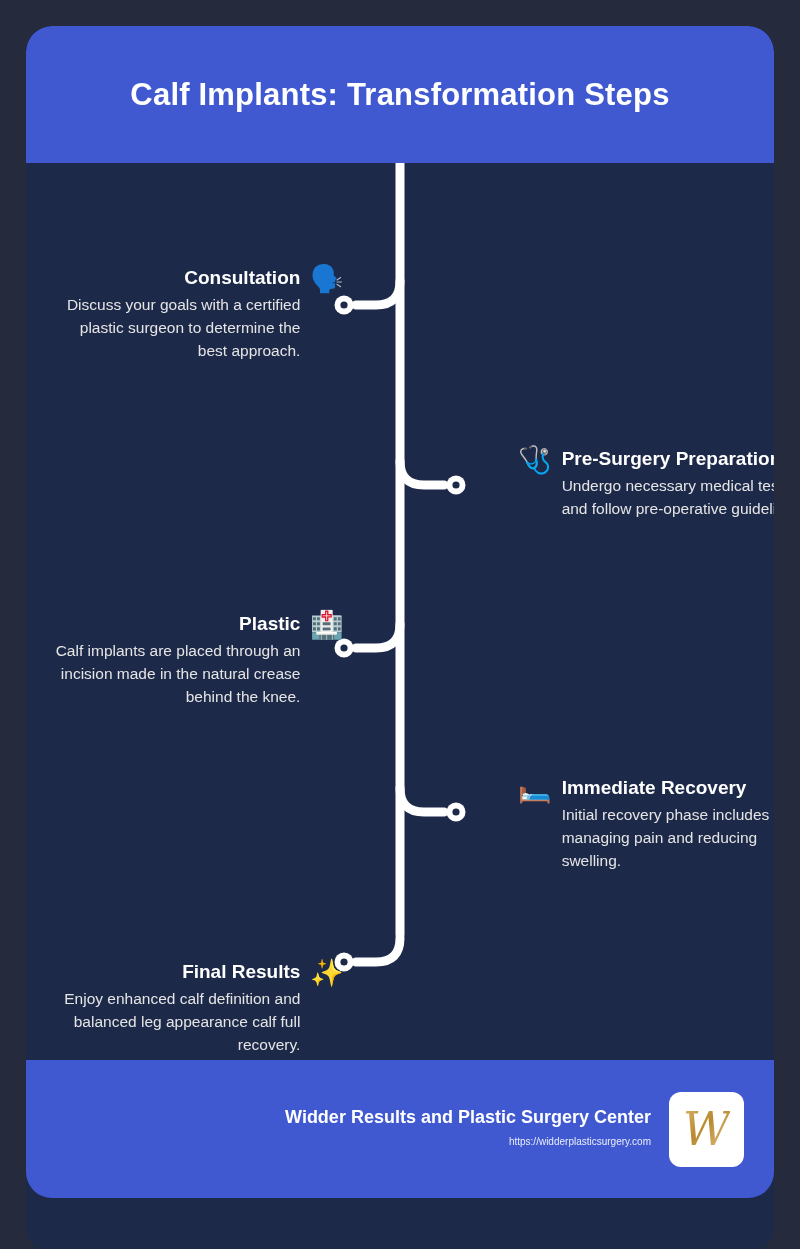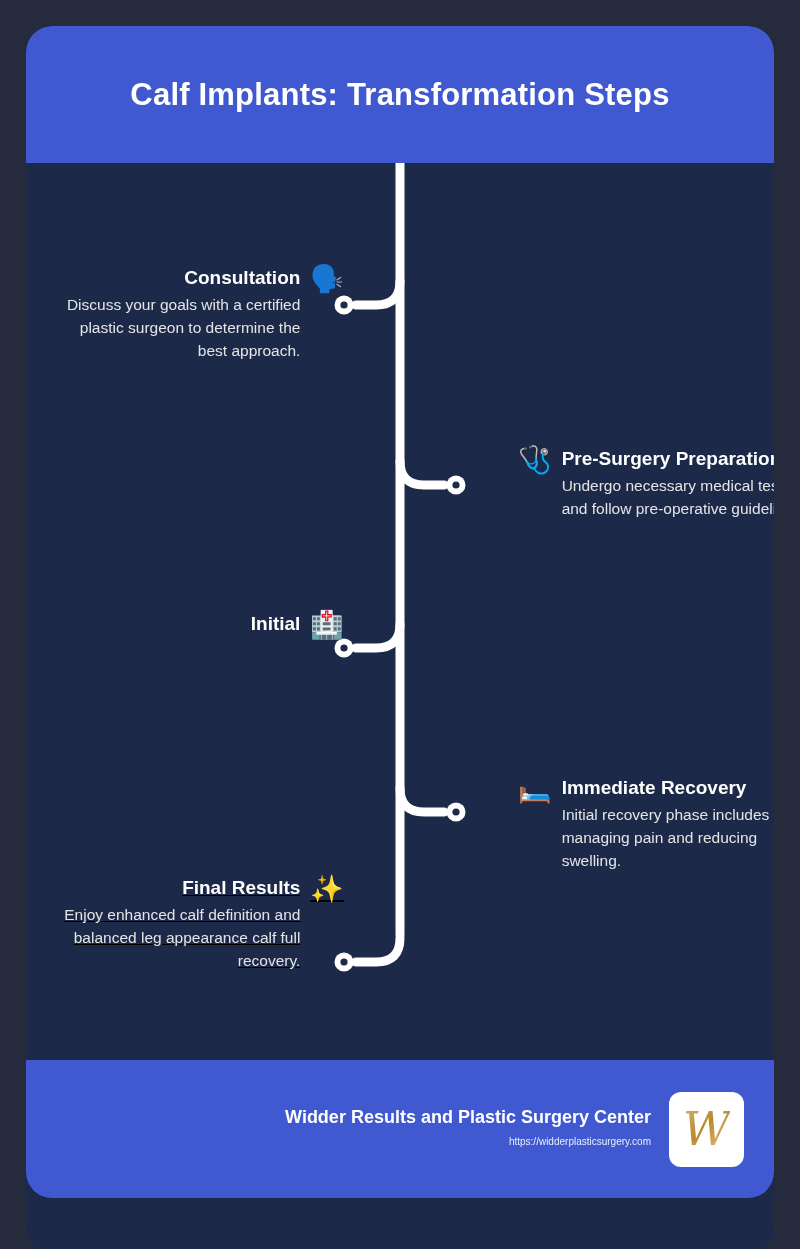--- a/index.html
+++ b/index.html
@@ -186,34 +186,35 @@
   <div class="step step-right" style="top: 419px;">
     <div class="step-body">
       <div class="step-title">Pre-Surgery Preparation</div>
       <div class="step-desc">Undergo necessary medical tests and follow pre-operative guidelines.</div>
     </div>
     <div class="step-emoji">🩺</div>
   </div>
 
   <div class="step step-left" style="top: 584px;">
     <div class="step-body">
-      <div class="step-title">Initial</div>
+      <div class="step-title">Plastic</div>
+      <div class="step-desc">Calf implants are placed through an incision made in the natural crease behind the knee.</div>
     </div>
     <div class="step-emoji">🏥</div>
   </div>
 
   <div class="step step-right" style="top: 748px;">
     <div class="step-body">
       <div class="step-title">Immediate Recovery</div>
       <div class="step-desc">Initial recovery phase includes managing pain and reducing swelling.</div>
     </div>
     <div class="step-emoji">🛏️</div>
   </div>
 
-  <div class="step step-left" style="top: 848px; text-decoration: underline;">
+  <div class="step step-left" style="top: 932px;">
     <div class="step-body">
       <div class="step-title">Final Results</div>
       <div class="step-desc">Enjoy enhanced calf definition and balanced leg appearance calf full recovery.</div>
     </div>
     <div class="step-emoji">✨</div>
   </div>
 
   <div class="footer">
     <div class="footer-inner">
       <div class="footer-text">

